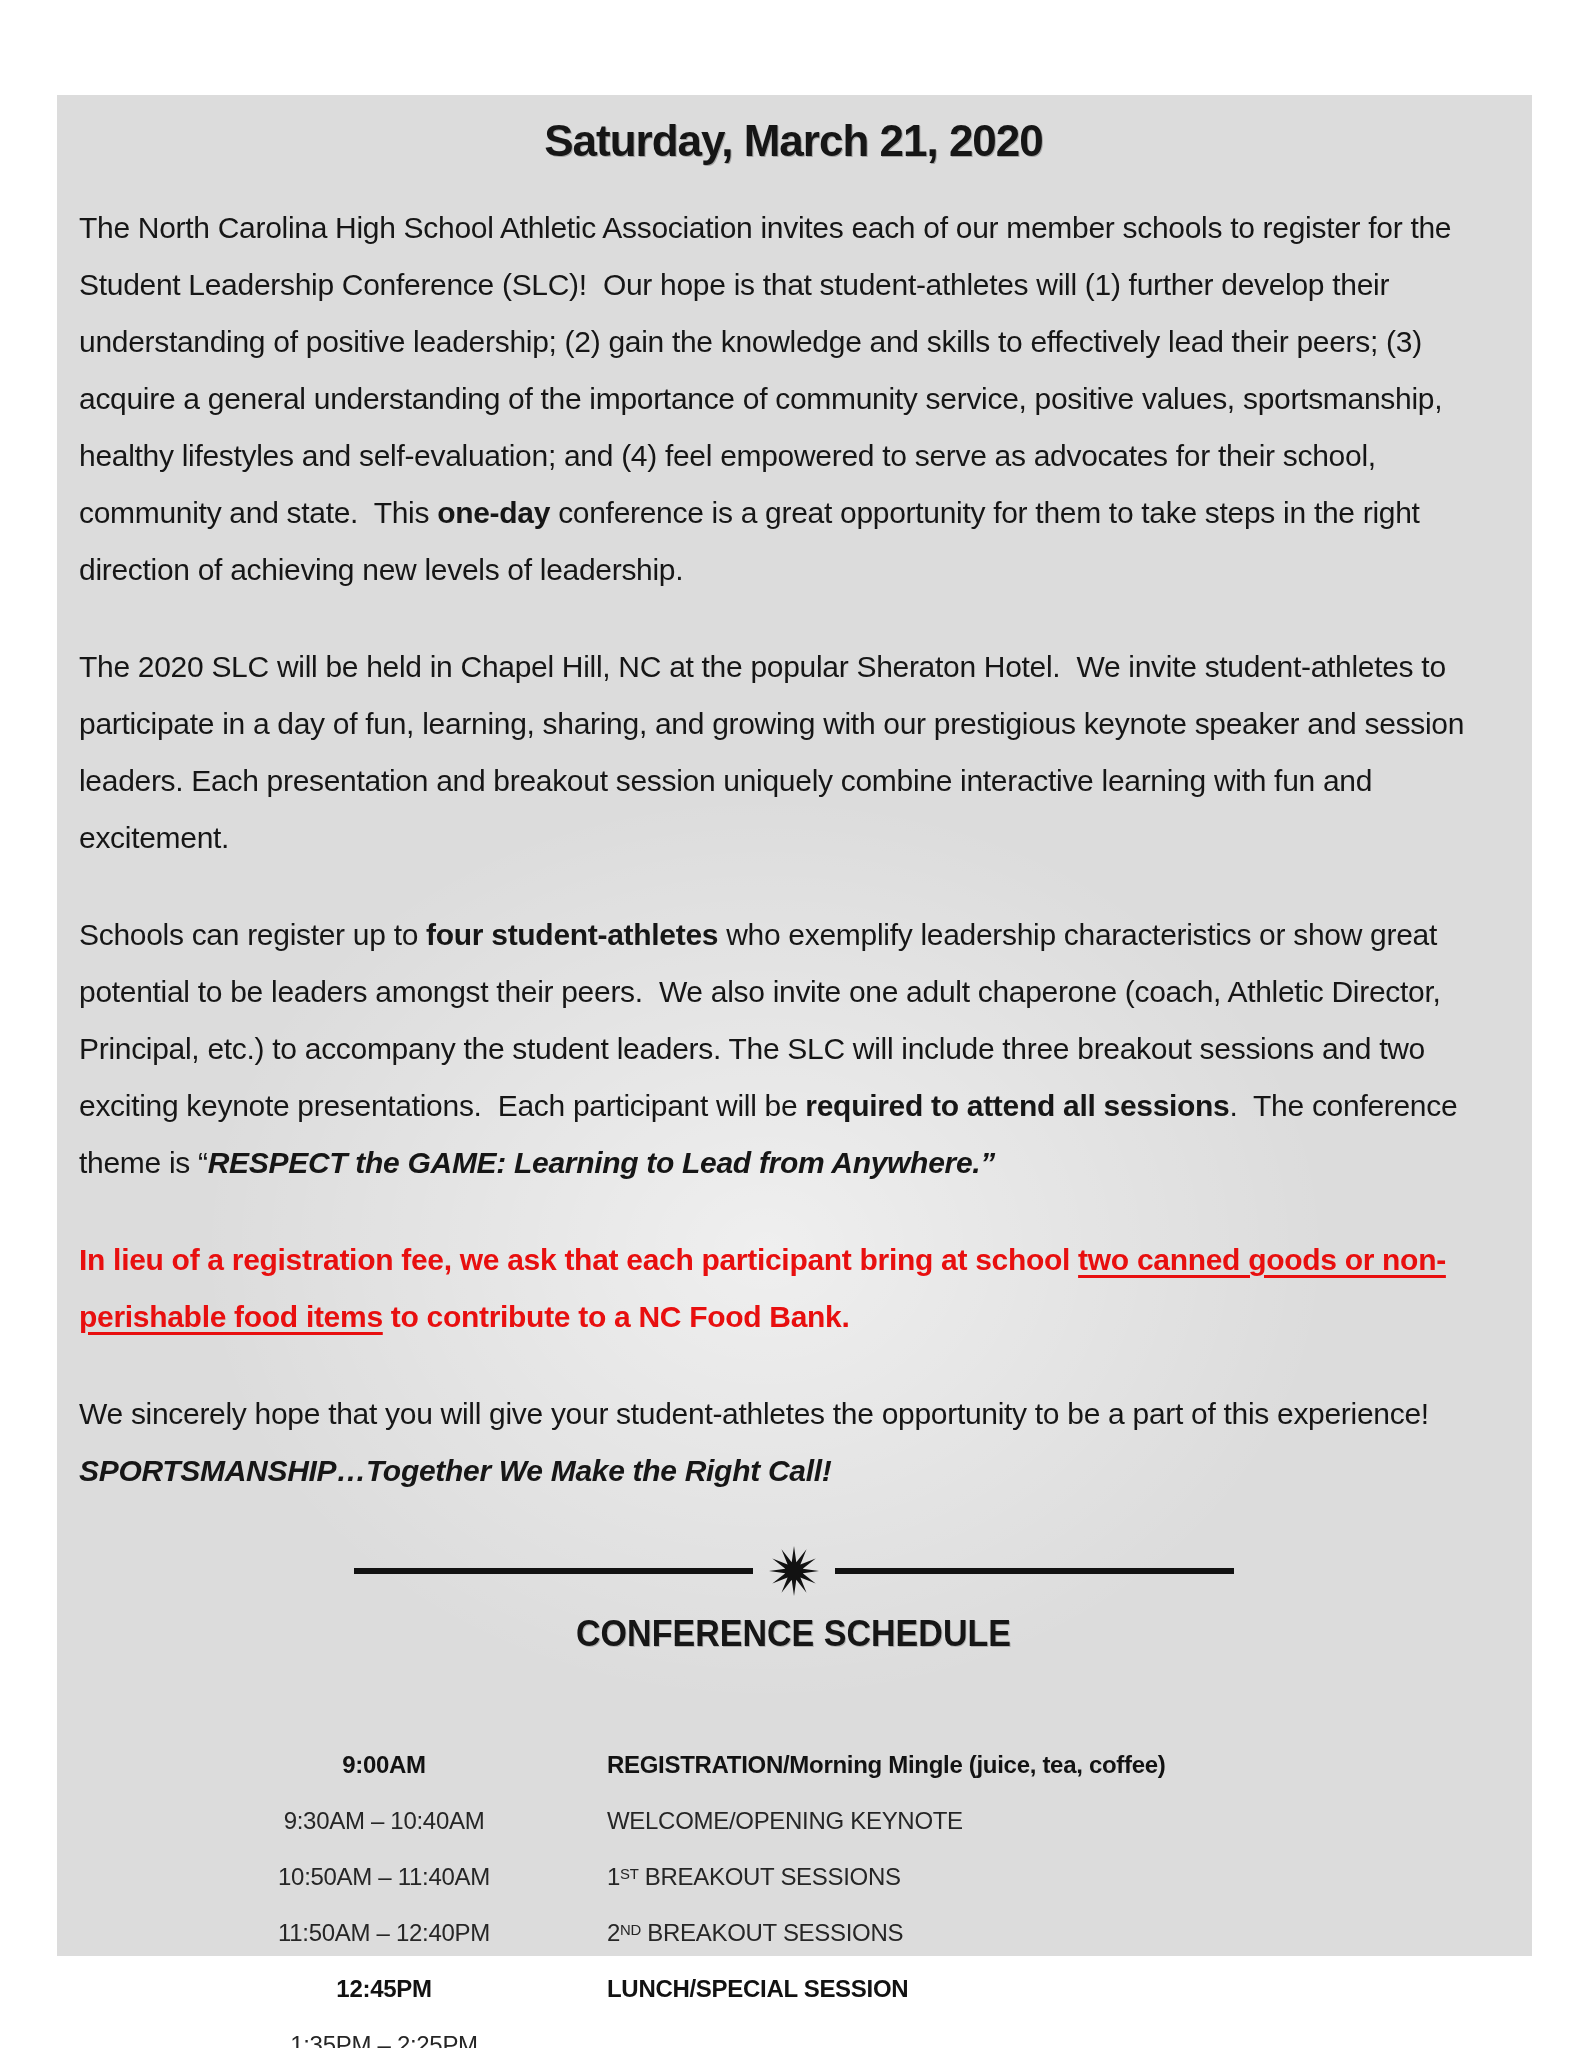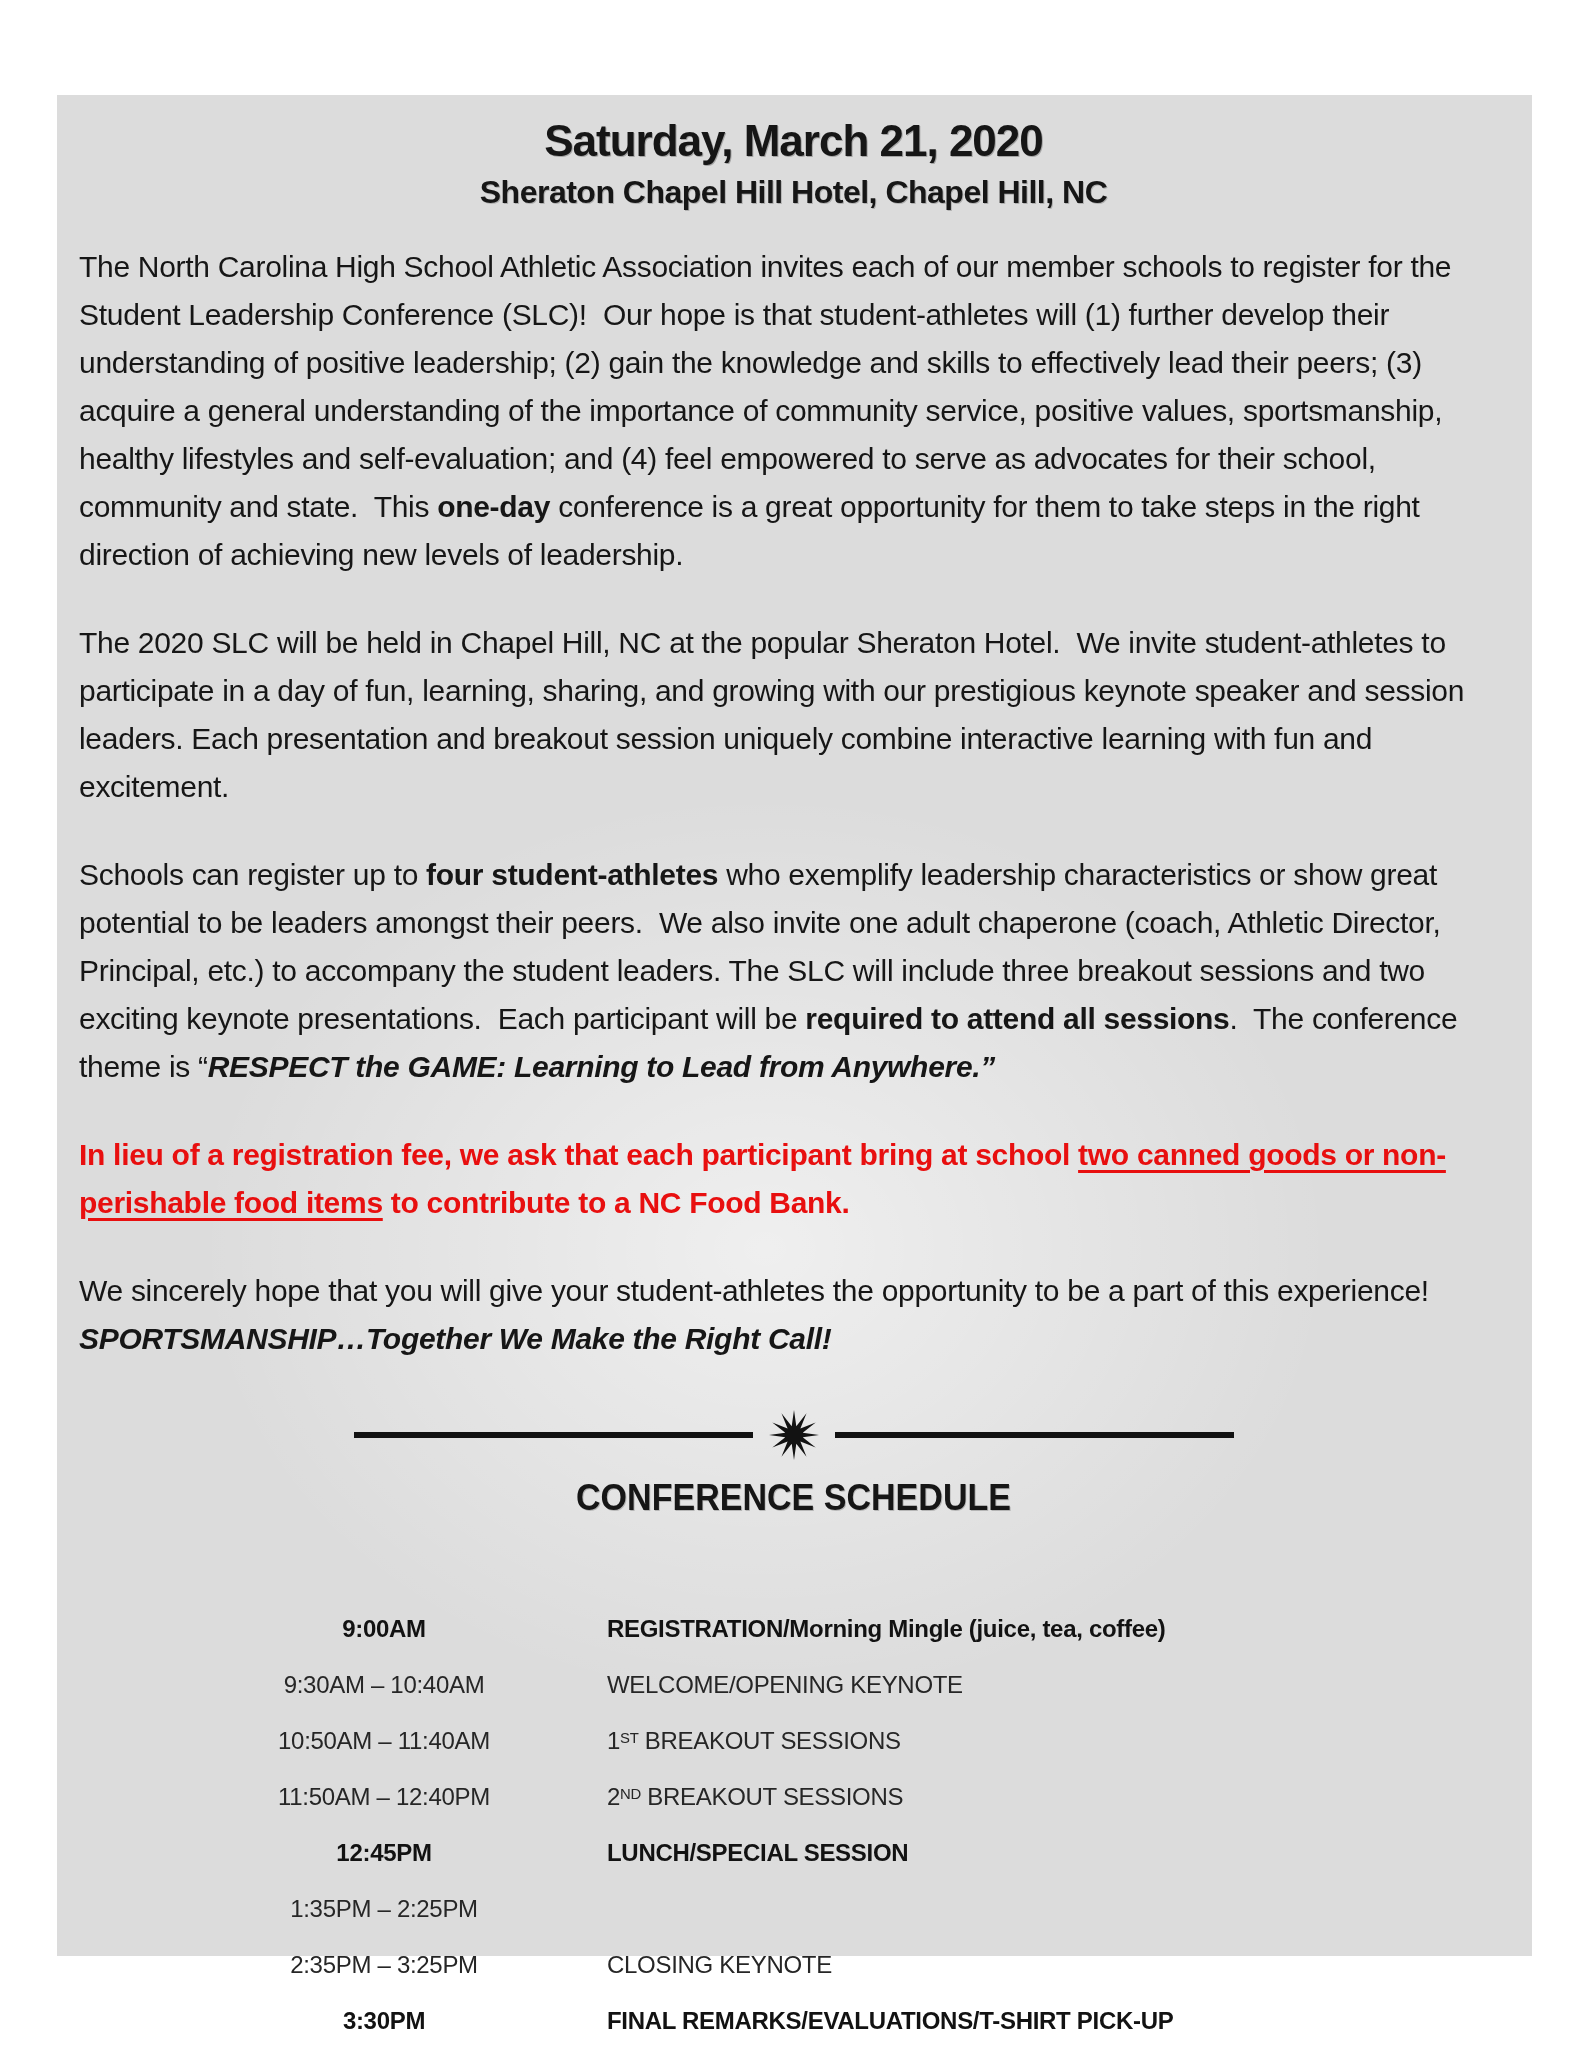--- a/index.html
+++ b/index.html
@@ -38,21 +38,21 @@
     font-size: 32px;
     line-height: 38px;
     font-weight: bold;
     letter-spacing: -0.5px;
     margin-top: 6px;
     text-shadow: 1px 1px 0 rgba(0,0,0,0.2);
   }
   .body-copy {
     margin-top: 32px;
     font-size: 30px;
-    line-height: 48px;
+    line-height: 57px;
   }
   .body-copy p {
     margin: 0 0 40px 0;
     white-space: pre-wrap;
     letter-spacing: -0.3px;
   }
   .alert {
     color: var(--alert-red, #e80f0f);
     font-weight: bold;
   }
@@ -116,21 +116,20 @@
     color: #121212;
   }
 </style>
 </head>
 <body>
 
 <div class="sheet">
 
   <div class="doc-title">Saturday, March 21, 2020</div>
 
-  <div class="doc-subtitle">Sheraton Chapel Hill Hotel, Chapel Hill, NC</div>
 
   <div class="body-copy" id="paragraphs">
       <p><span>The North Carolina High School Athletic Association invites each of our member schools to register for the Student Leadership Conference (SLC)!  Our hope is that student-athletes will (1) further develop their understanding of positive leadership; (2) gain the knowledge and skills to effectively lead their peers; (3) acquire a general understanding of the importance of community service, positive values, sportsmanship, healthy lifestyles and self-evaluation; and (4) feel empowered to serve as advocates for their school, community and state.  This </span><span class="b">one-day</span><span> conference is a great opportunity for them to take steps in the right direction of achieving new levels of leadership.</span></p>
       <p><span>The 2020 SLC will be held in Chapel Hill, NC at the popular Sheraton Hotel.  We invite student-athletes to participate in a day of fun, learning, sharing, and growing with our prestigious keynote speaker and session leaders. Each presentation and breakout session uniquely combine interactive learning with fun and excitement.</span></p>
       <p><span>Schools can register up to </span><span class="b">four student-athletes</span><span> who exemplify leadership characteristics or show great potential to be leaders amongst their peers.  We also invite one adult chaperone (coach, Athletic Director, Principal, etc.) to accompany the student leaders. The SLC will include three breakout sessions and two exciting keynote presentations.  Each participant will be </span><span class="b">required to attend all sessions</span><span>.  The conference theme is “</span><span class="b i">RESPECT the GAME: Learning to Lead from Anywhere.”</span></p>
       <p class="alert"><span>In lieu of a registration fee, we ask that each participant bring at school </span><span class="u">two canned goods or non-perishable food items</span><span> to contribute to a NC Food Bank.</span></p>
       <p><span>We sincerely hope that you will give your student-athletes the opportunity to be a part of this experience!  </span><span class="b i">SPORTSMANSHIP…Together We Make the Right Call!</span></p>
     </div>
 
   <div class="divider">

